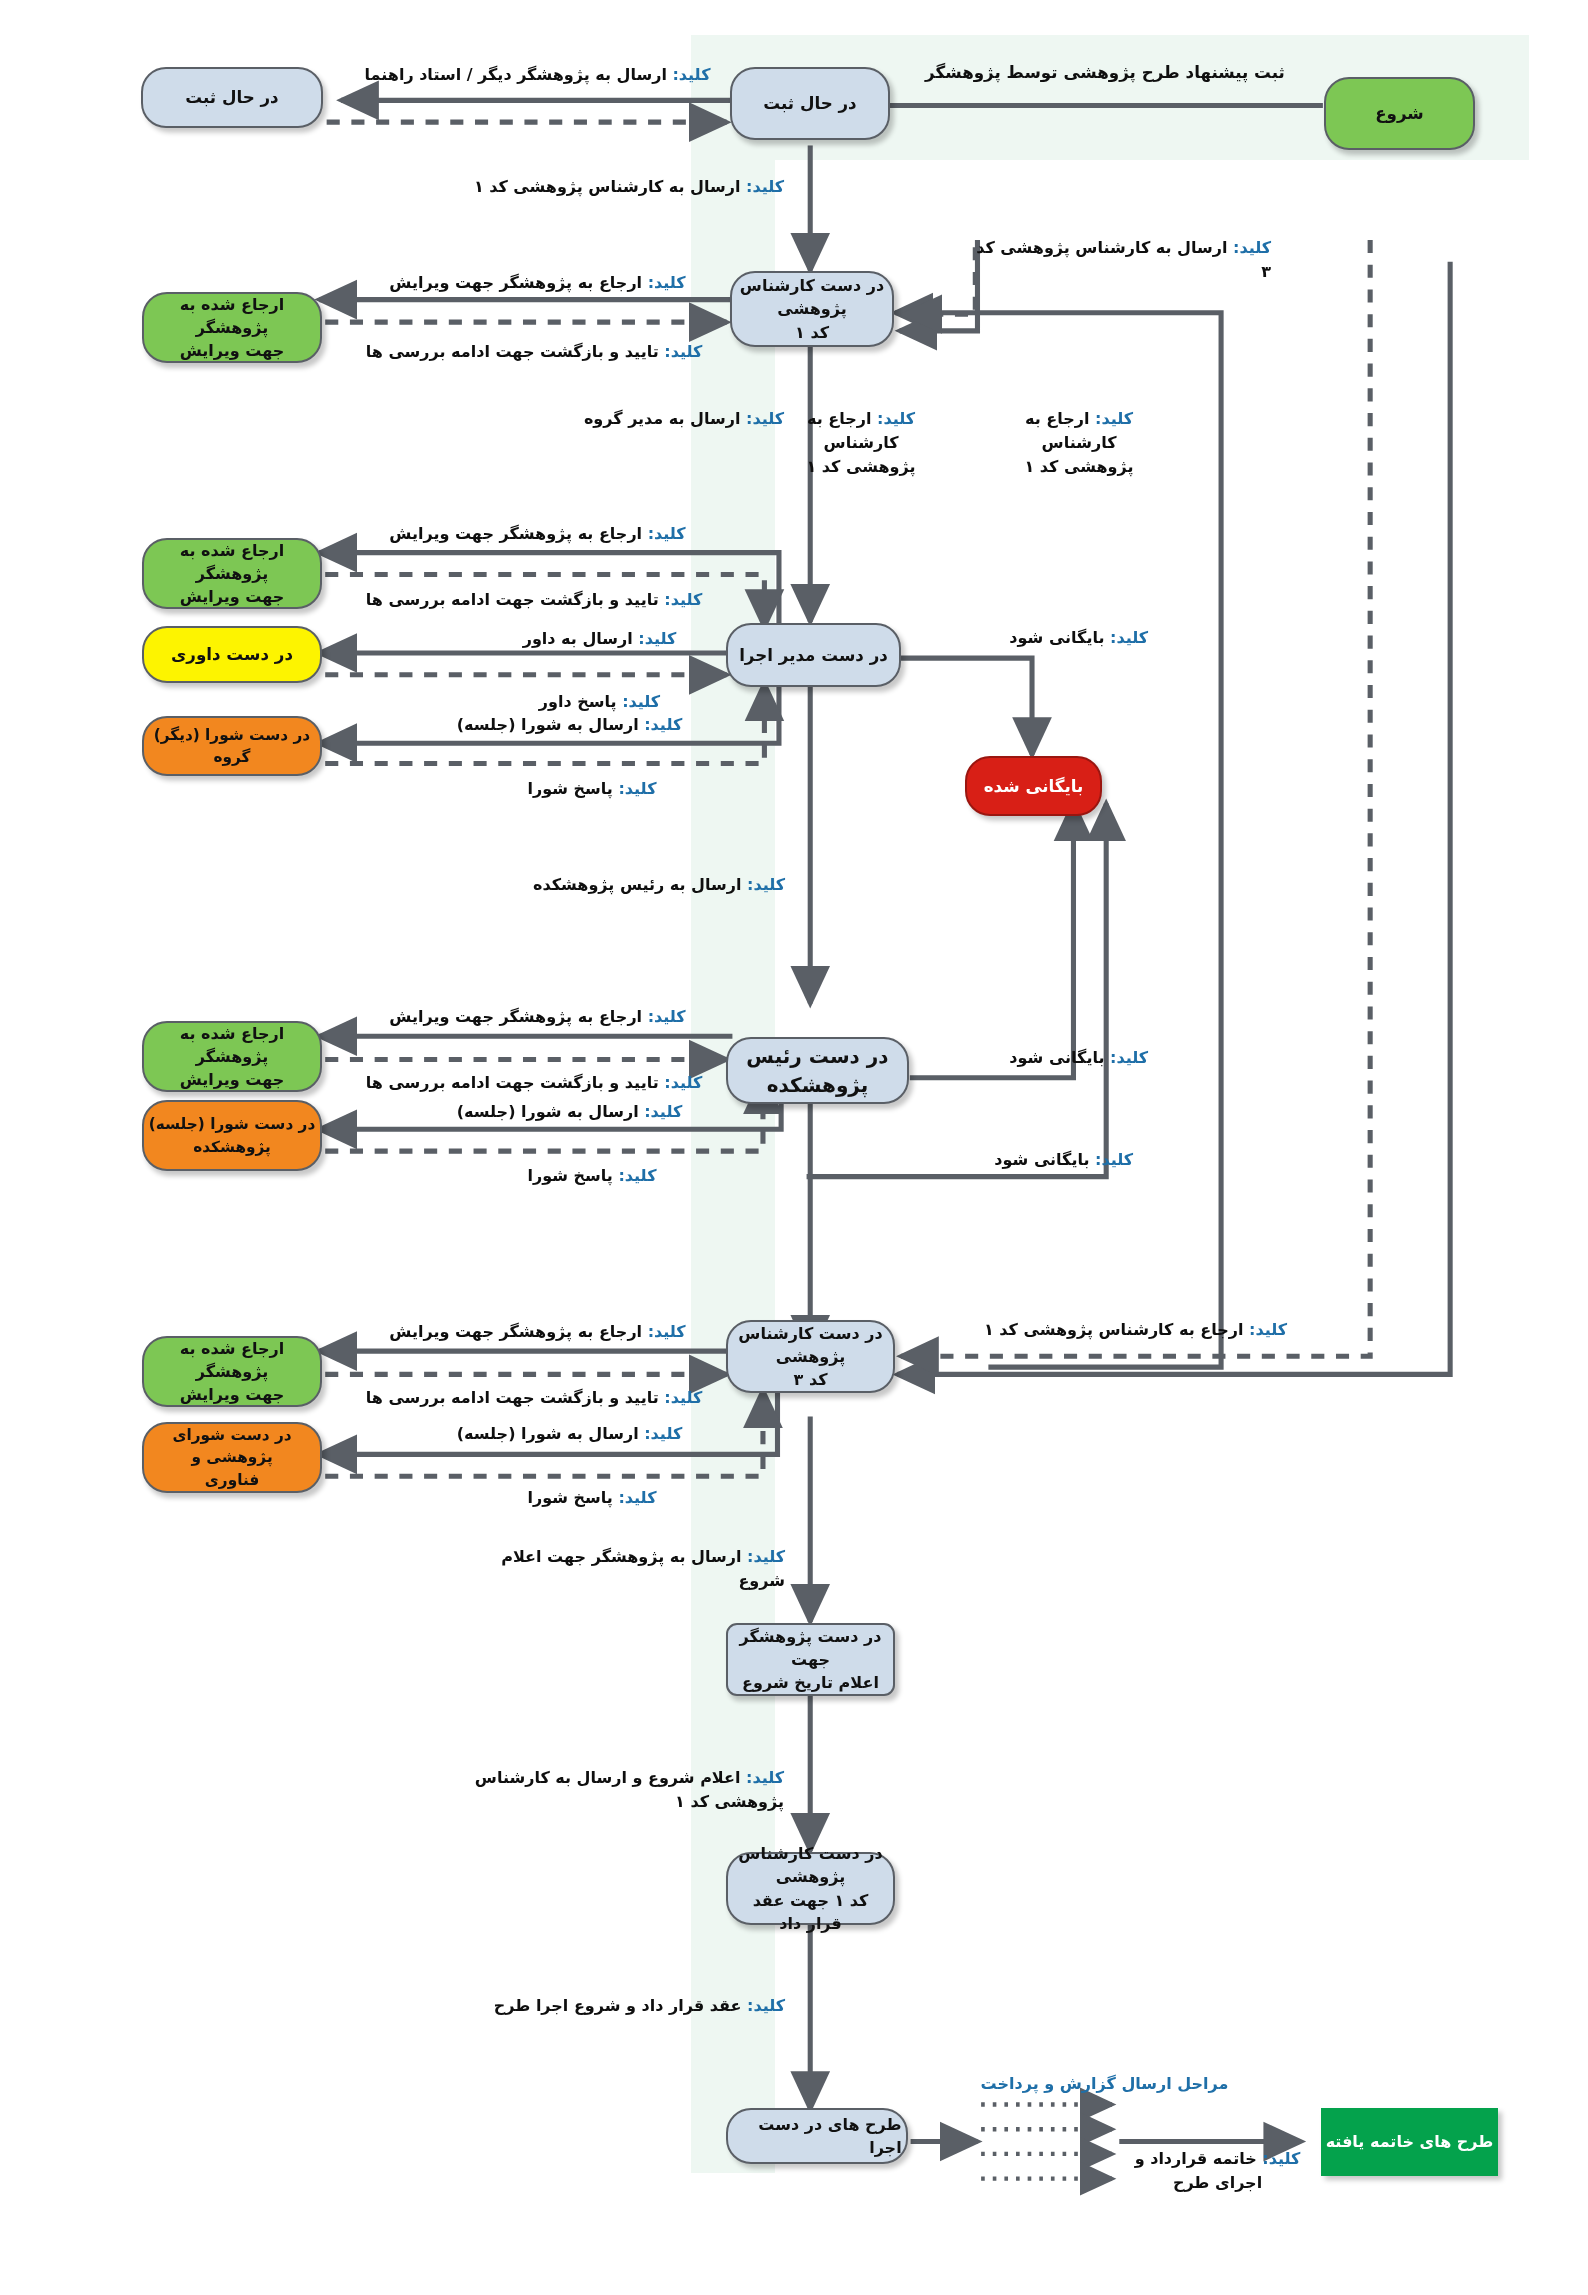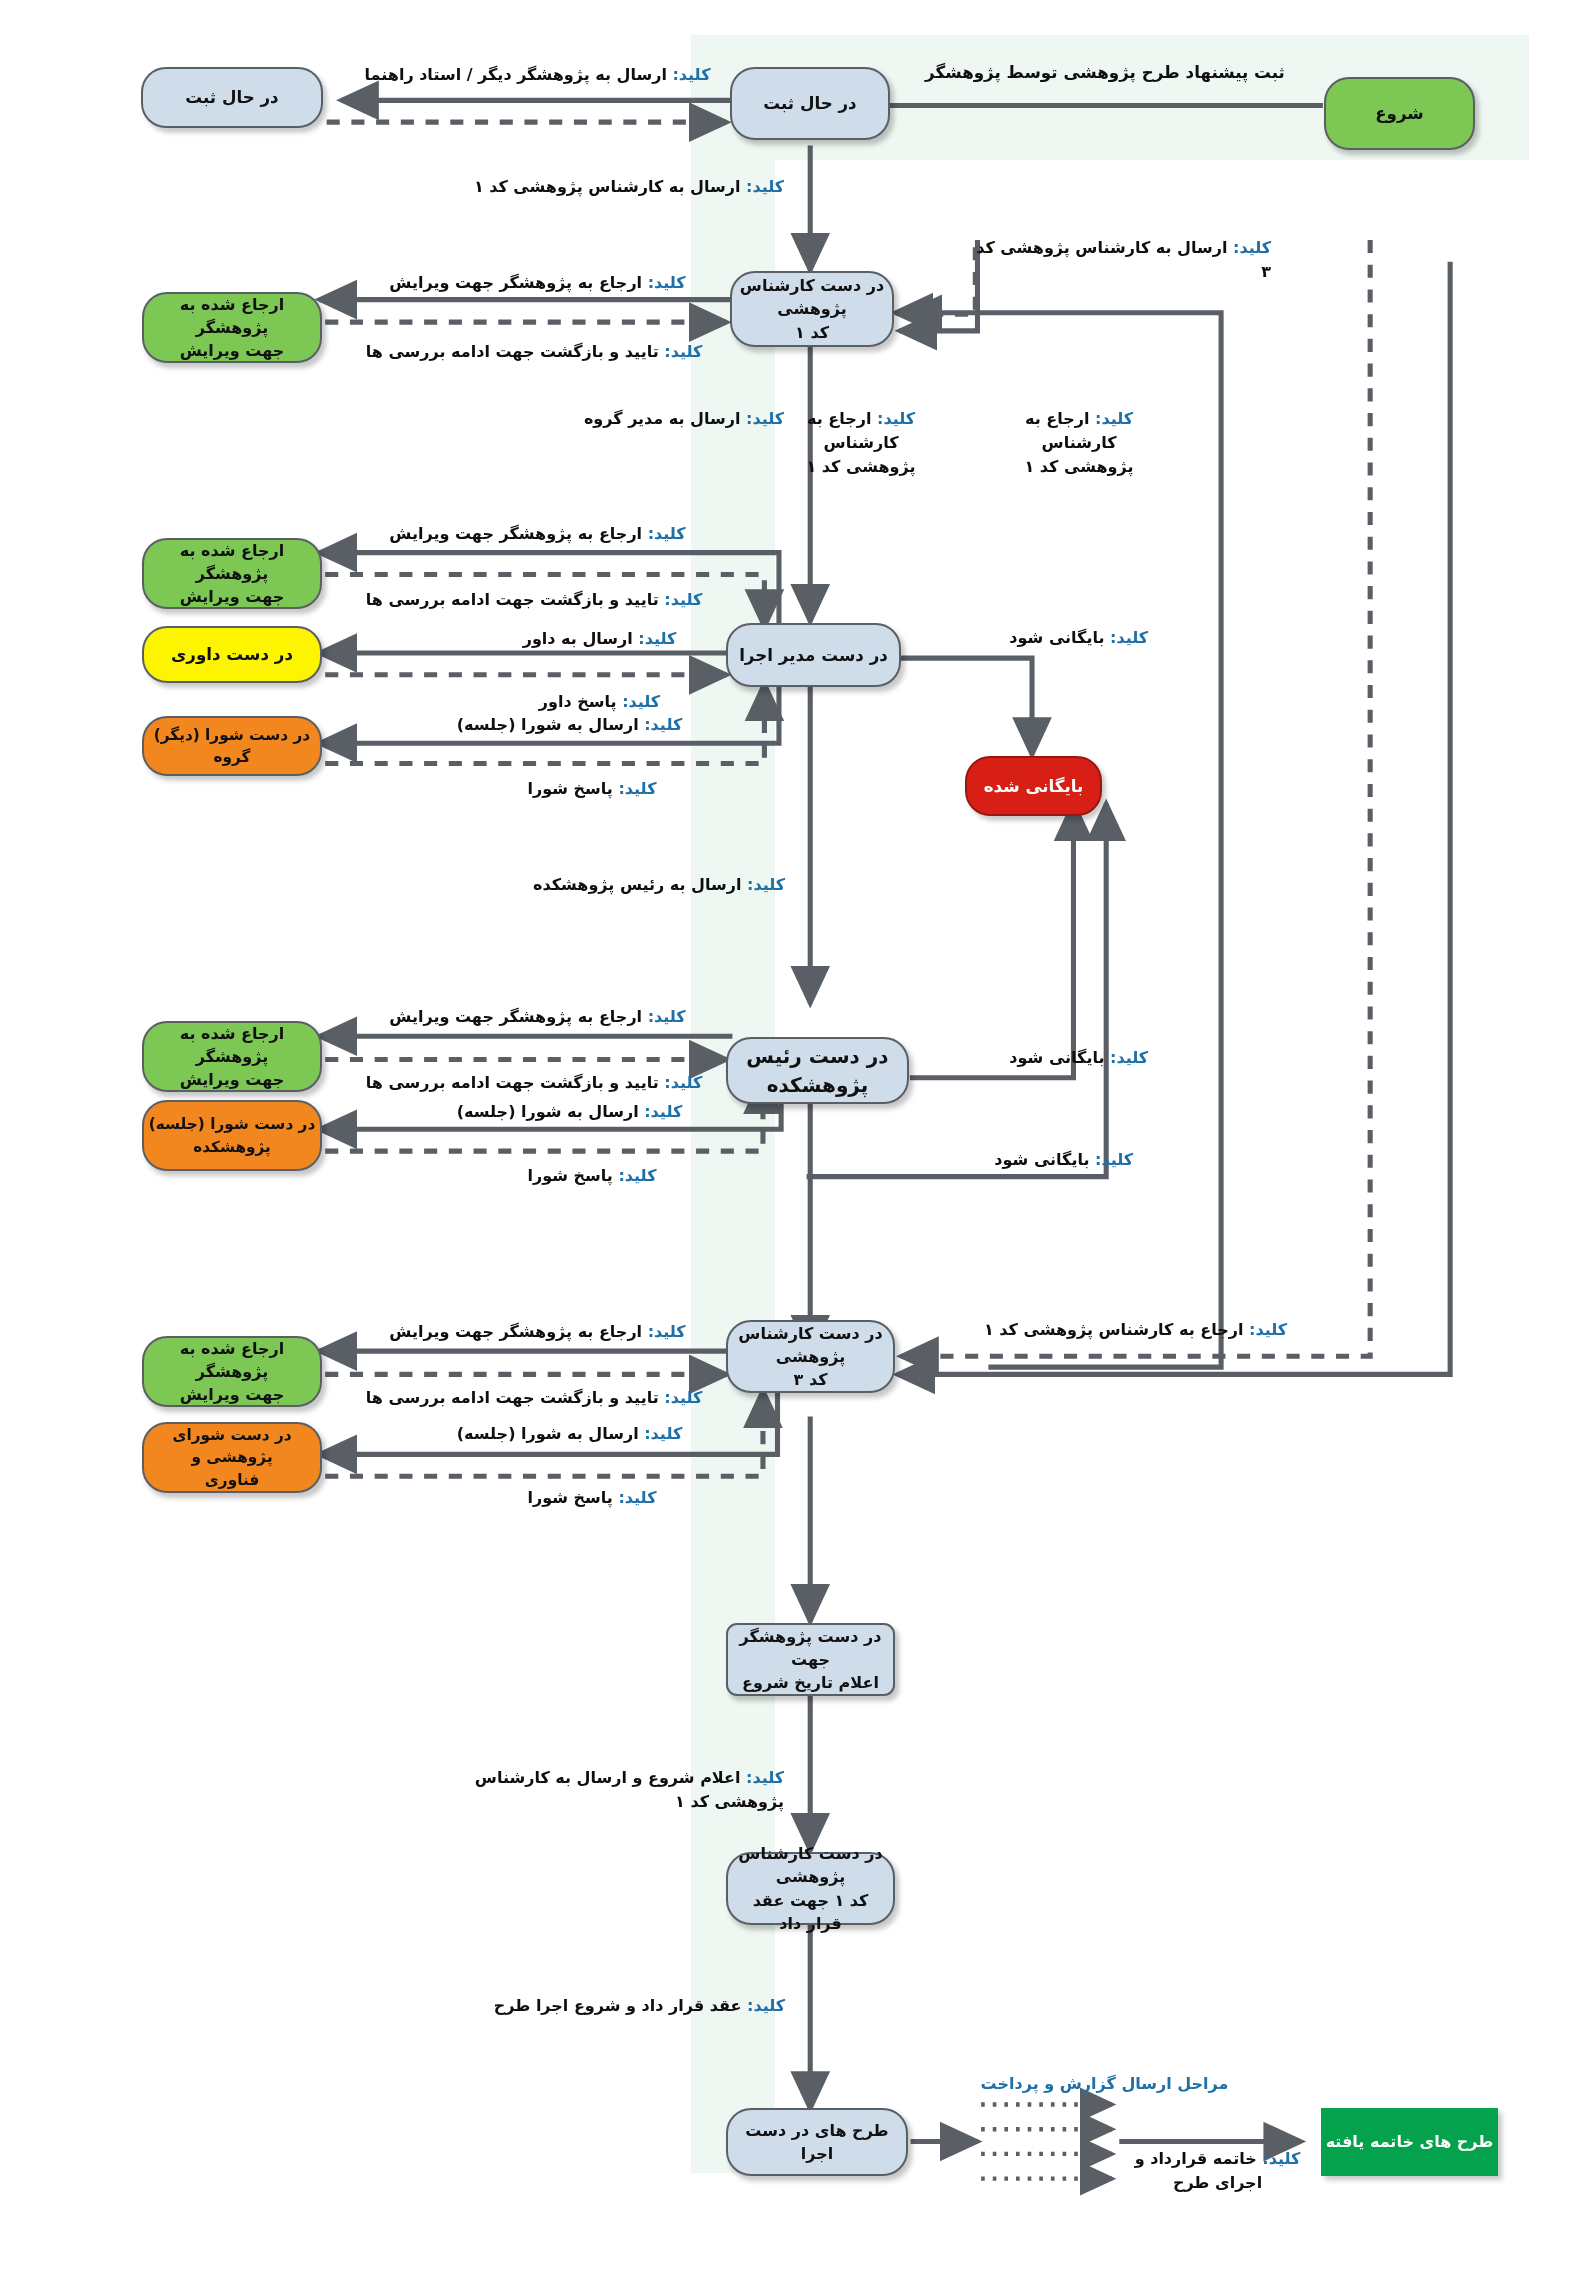--- a/index.html
+++ b/index.html
@@ -156,21 +156,21 @@
   <div class="node rounded blue" style="left:727px;top:1320px;width:169px;height:73px;font-size:16px;">در دست کارشناس پژوهشی<br>کد ۳</div>
 
   <div class="node rounded green" style="left:143px;top:1320px;width:180px;height:71px;font-size:16px;">ارجاع شده به پژوهشگر<br>جهت ویرایش</div>
 
   <div class="node rounded orange" style="left:143px;top:1422px;width:180px;height:71px;font-size:15.3px;">در دست شورای پژوهشی و<br>فناوری</div>
 
   <div class="node rounded blue" style="left:727px;top:1623px;width:169px;height:73px;font-size:16px;border-radius:11px;">در دست پژوهشگر جهت<br>اعلام تاریخ شروع</div>
 
   <div class="node rounded blue" style="left:727px;top:1852px;width:169px;height:73px;font-size:16px;">در دست کارشناس پژوهشی<br>کد ۱ جهت عقد قرار داد</div>
 
-  <div class="node rounded blue" style="left:727px;top:2108px;width:182px;height:68px;font-size:16px;">طرح های در دست اجرا</div>
+  <div class="node rounded blue" style="left:727px;top:2108px;width:182px;height:56px;font-size:16px;text-align:right;">طرح های در دست اجرا</div>
 
   <div class="node rect darkgreen" style="left:1322px;top:2108px;width:177px;height:68px;font-size:16px;">طرح های خاتمه یافته</div>
 
   <div class="lbl c" style="left:895px;top:60px;width:422px;font-size:16.7px;">ثبت پیشنهاد طرح پژوهشی توسط پژوهشگر</div>
 
   <div class="lbl c" style="left:342px;top:63px;width:393px;font-size:16px;"><span class="k">کلید:</span> ارسال به پژوهشگر دیگر / استاد راهنما</div>
 
   <div class="lbl r" style="left:436px;top:175px;width:349px;font-size:16px;"><span class="k">کلید:</span> ارسال به کارشناس پژوهشی کد ۱</div>
 
   <div class="lbl c" style="left:342px;top:271px;width:393px;font-size:16px;"><span class="k">کلید:</span> ارجاع به پژوهشگر جهت ویرایش</div>
@@ -216,20 +216,21 @@
   <div class="lbl c" style="left:342px;top:1320px;width:393px;font-size:16px;"><span class="k">کلید:</span> ارجاع به پژوهشگر جهت ویرایش</div>
 
   <div class="lbl c" style="left:335px;top:1386px;width:400px;font-size:16px;"><span class="k">کلید:</span> تایید و بازگشت جهت ادامه بررسی ها</div>
 
   <div class="lbl c" style="left:407px;top:1422px;width:327px;font-size:16px;"><span class="k">کلید:</span> ارسال به شورا (جلسه)</div>
 
   <div class="lbl c" style="left:451px;top:1486px;width:284px;font-size:16px;"><span class="k">کلید:</span> پاسخ شورا</div>
 
   <div class="lbl r" style="left:975px;top:1318px;width:313px;font-size:16px;"><span class="k">کلید:</span> ارجاع به کارشناس پژوهشی کد ۱</div>
 
+  <div class="lbl r" style="left:451px;top:1545px;width:335px;font-size:16px;"><span class="k">کلید:</span> ارسال به پژوهشگر جهت اعلام شروع</div>
 
   <div class="lbl r" style="left:407px;top:1766px;width:378px;font-size:16px;"><span class="k">کلید:</span> اعلام شروع و ارسال به کارشناس پژوهشی کد ۱</div>
 
   <div class="lbl r" style="left:466px;top:1994px;width:320px;font-size:16px;"><span class="k">کلید:</span> عقد قرار داد و شروع اجرا طرح</div>
 
   <div class="caption" style="left:953px;top:2074px;width:305px;font-size:16px;text-align:center;">مراحل ارسال گزارش و پرداخت</div>
 
   <div class="lbl c" style="left:1113px;top:2147px;width:211px;font-size:16px;"><span class="k">کلید:</span> خاتمه قرارداد و<br>اجرای طرح</div>
 
 </div>

